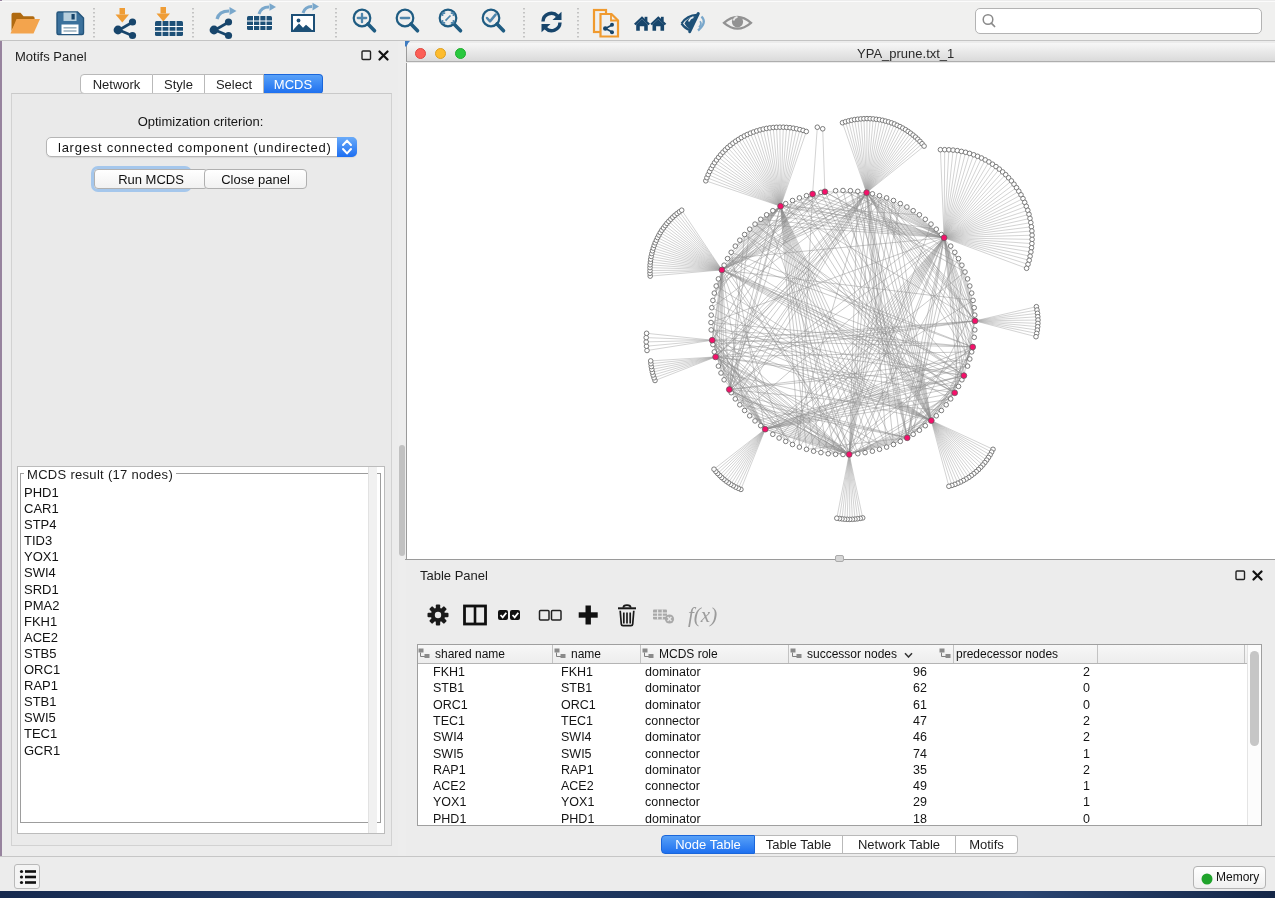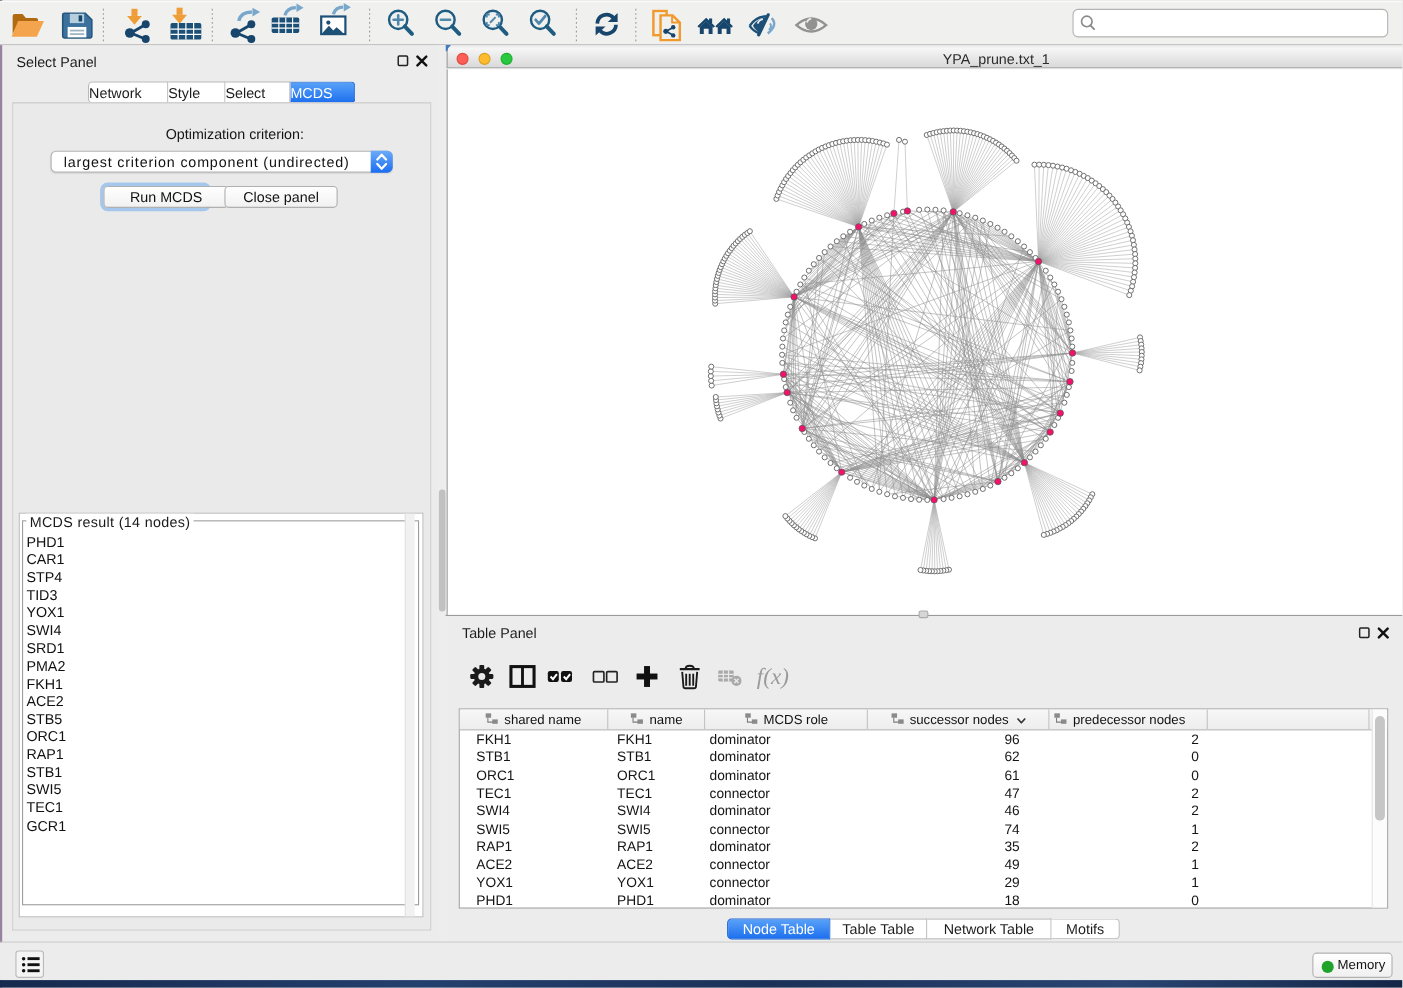--- a/index.html
+++ b/index.html
@@ -4,25 +4,25 @@
 html,body{width:1275px;height:898px;overflow:hidden}
 body{font-family:"Liberation Sans",sans-serif;background:#ececec;position:relative;font-size:13px;color:#1b1b1b}
 .abs{position:absolute}
 #lstrip{left:0;top:0;width:2px;height:898px;background:#97839e}
 #toolbar{left:0;top:1px;width:1275px;height:40px;background:#f0f0ef;border-bottom:1px solid #c4c4c4;border-top:1px solid #fbfbfb}
 #searchbox{left:975px;top:8px;width:287px;height:26px;background:#fff;border:1px solid #b3b3b3;border-radius:5px}
 
 #cp-title{left:15px;top:49px;font-size:13px;color:#1d1d1d}
 .winbtn{position:absolute;top:50px}
 #cp-tabs{left:80px;top:74px;height:20px}
-.tab{position:absolute;top:0;height:20px;background:#fff;border:1px solid #b9b9b9;border-left:none;font-size:13px;color:#1d1d1d;line-height:19px}
+.tab{position:absolute;top:0;height:20px;background:#fff;border:1px solid #b9b9b9;border-left:none;text-align:center;font-size:13px;color:#1d1d1d;line-height:19px}
 .tab.first{border-left:1px solid #b9b9b9;border-radius:4px 0 0 4px}
 .tab.sel{background:linear-gradient(#58a1f8,#1e70ef);color:#fff;border-color:#1a66da;border-radius:0 4px 4px 0}
 #cp-panel{left:11px;top:93px;width:381px;height:753px;background:#eaeaea;border:1px solid #d2d2d2;border-top:1px solid #c9c9c9}
-#optlabel{left:25px;top:114px;width:377px;text-align:center;font-size:13px;color:#151515}
+#optlabel{left:12px;top:114px;width:377px;text-align:center;font-size:13px;color:#151515}
 #dropdown{left:46px;top:137px;width:311px;height:20px;background:#fff;border:1px solid #b5b5b5;border-radius:5px;box-shadow:0 1px 1px rgba(0,0,0,.08)}
 #dropdown .txt{position:absolute;left:11px;top:2px;font-size:13px;color:#111;letter-spacing:0.75px}
 #dd-step{position:absolute;right:-1px;top:-1px;width:20px;height:20px;background:linear-gradient(#6aabf9,#1c6ef2);border-radius:0 5px 5px 0}
 .btn{position:absolute;height:20px;background:linear-gradient(#ffffff,#f1f1f1);border:1px solid #b0b0b0;border-radius:4px;text-align:center;font-size:13px;color:#111;line-height:19px}
 #focus{left:91px;top:166px;width:101px;height:26px;border:3px solid #a5c7ec;border-radius:7px}
 
 #grp-white{left:17px;top:466px;width:368px;height:368px;background:#fff;border:1px solid #bcbcbc}
 #grp-line{left:20px;top:473px;width:361px;height:350px;border:1px solid #9d9d9d;border-bottom:1px solid #9d9d9d}
 #grp-title{left:24px;top:467px;background:#fff;padding:0 3px;font-size:13px;color:#1a1a1a;letter-spacing:0.3px}
 #mcds-list{left:24px;top:485px;font-size:13px;color:#111;line-height:16.1px}
@@ -34,21 +34,21 @@
 #net-title{left:406px;top:43px;width:869px;height:19px;background:linear-gradient(#f7f7f7,#dadada);border-bottom:1px solid #aeaeae;border-left:1px solid #9a9a9a}
 .light{position:absolute;top:47.5px;width:11px;height:11px;border-radius:50%}
 #net-name{left:857px;top:46px;font-size:13px;color:#2b2b2b}
 #canvas{left:406px;top:63px;width:869px;height:497px;background:#fff;border-left:1px solid #9a9a9a}
 #canvas-border{left:405px;top:559px;width:870px;height:1px;background:#9a9a9a}
 #hsplit{left:835px;top:555px;width:9px;height:7px;background:#d6d6d6;border:1px solid #ababab;border-radius:2px}
 
 #tp-title{left:420px;top:568px;font-size:13px;color:#1d1d1d}
 #table{left:417px;top:644px;width:845px;height:182px;background:#fff;border:1px solid #9f9f9f}
 #thead{position:absolute;left:0;top:0;width:843px;height:19px;background:linear-gradient(#f7f7f7,#ededed);border-bottom:1px solid #b4b4b4}
-.hcell{position:absolute;top:0;height:18px;border-right:1px solid #c3c3c3;text-align:center;font-size:12px;color:#111;line-height:18px}
+.hcell{position:absolute;top:0;height:18px;border-right:1px solid #c3c3c3;font-size:12px;color:#111;line-height:18px}
 .trow{position:absolute;left:0;width:828px;height:16.3px;font-size:12.5px;color:#141414}
 .trow span{position:absolute;top:1px}
 .num{text-align:right}
 #tbl-sbar{position:absolute;right:0;top:0;width:14px;height:180px;background:#fcfcfc;border-left:1px solid #e4e4e4}
 #tbl-thumb{position:absolute;right:2px;top:6px;width:9px;height:95px;background:#c6c6c6;border-radius:4.5px}
 
 .btab{position:absolute;top:835px;height:19px;background:#fff;border:1px solid #b9b9b9;border-left:none;font-size:13px;color:#1d1d1d;text-align:center;line-height:18px}
 
 #sep-bottom{left:0;top:856px;width:1275px;height:1px;background:#c6c6c6}
 #sbar{left:0;top:857px;width:1275px;height:34px;background:#ececec}
@@ -175,48 +175,48 @@
       <circle cx="737.5" cy="19.8" r="5.6" fill="#929292"></circle>
       <path d="M733.5 18.5 Q734.3 15.5 737.5 14.9" fill="none" stroke="#e8e8e8" stroke-width="1.7"></path>
     </svg>
   </div>
 <div class="abs" id="searchbox"></div>
 <svg class="abs" style="left:980px;top:11px" width="22" height="22">
     <circle cx="8" cy="8.5" r="4.8" fill="none" stroke="#8a8a8a" stroke-width="1.5"></circle>
     <line x1="11.3" y1="12.1" x2="14.6" y2="15.5" stroke="#8a8a8a" stroke-width="1.7" stroke-linecap="round"></line>
   </svg>
 
-<div class="abs" id="cp-title">Select Panel</div>
+<div class="abs" id="cp-title">Motifs Panel</div>
 <svg class="winbtn abs" style="left:361px" width="11" height="11">
     <rect x="1" y="1" width="8.5" height="8.5" fill="none" stroke="#222" stroke-width="1.4" rx="1"></rect>
   </svg>
 <svg class="winbtn abs" style="left:378px" width="11" height="11">
     <path d="M1.5 1.5L9.5 9.5M9.5 1.5L1.5 9.5" stroke="#111" stroke-width="2.2" stroke-linecap="round"></path>
   </svg>
 <div class="abs" id="cp-tabs">
 <div class="tab first" style="left:0;width:73px">Network</div>
 <div class="tab" style="left:73px;width:52px">Style</div>
 <div class="tab" style="left:125px;width:59px">Select</div>
 <div class="tab sel" style="left:184px;width:59px">MCDS</div>
 </div>
 <div class="abs" id="cp-panel"></div>
 <div class="abs" id="optlabel">Optimization criterion:</div>
 <div class="abs" id="dropdown">
-    <span class="txt">largest criterion component (undirected)</span>
+    <span class="txt">largest connected component (undirected)</span>
 <div id="dd-step"><svg width="20" height="20">
         <path d="M6 8L10 3.6L14 8" fill="none" stroke="#fff" stroke-width="2" stroke-linecap="round" stroke-linejoin="round"></path>
         <path d="M6 12L10 16.4L14 12" fill="none" stroke="#fff" stroke-width="2" stroke-linecap="round" stroke-linejoin="round"></path>
       </svg></div>
   </div>
 <div class="abs" id="focus"></div>
 <div class="btn" style="left:94px;top:169px;width:114px">Run MCDS</div>
 <div class="btn" style="left:204px;top:169px;width:103px">Close panel</div>
 <div class="abs" id="grp-white"></div>
 <div class="abs" id="grp-line"></div>
-<div class="abs" id="grp-title">MCDS result (14 nodes)</div>
+<div class="abs" id="grp-title">MCDS result (17 nodes)</div>
 <div class="abs" id="list-sbar"></div>
 <div class="abs" id="mcds-list">PHD1<br>CAR1<br>STP4<br>TID3<br>YOX1<br>SWI4<br>SRD1<br>PMA2<br>FKH1<br>ACE2<br>STB5<br>ORC1<br>RAP1<br>STB1<br>SWI5<br>TEC1<br>GCR1</div>
 <div class="abs" id="divider"></div>
 <div class="abs" id="div-thumb"></div>
 
 <div class="abs" id="net-title"></div>
 <div class="light abs" style="left:414.5px;background:#fc5f57;border:1px solid #df4840"></div>
 <div class="light abs" style="left:434.5px;background:#fdbc2e;border:1px solid #dda021"></div>
 <div class="light abs" style="left:454.5px;background:#29c83f;border:1px solid #1fad2e"></div>
 <div class="abs" id="net-name">YPA_prune.txt_1</div>

